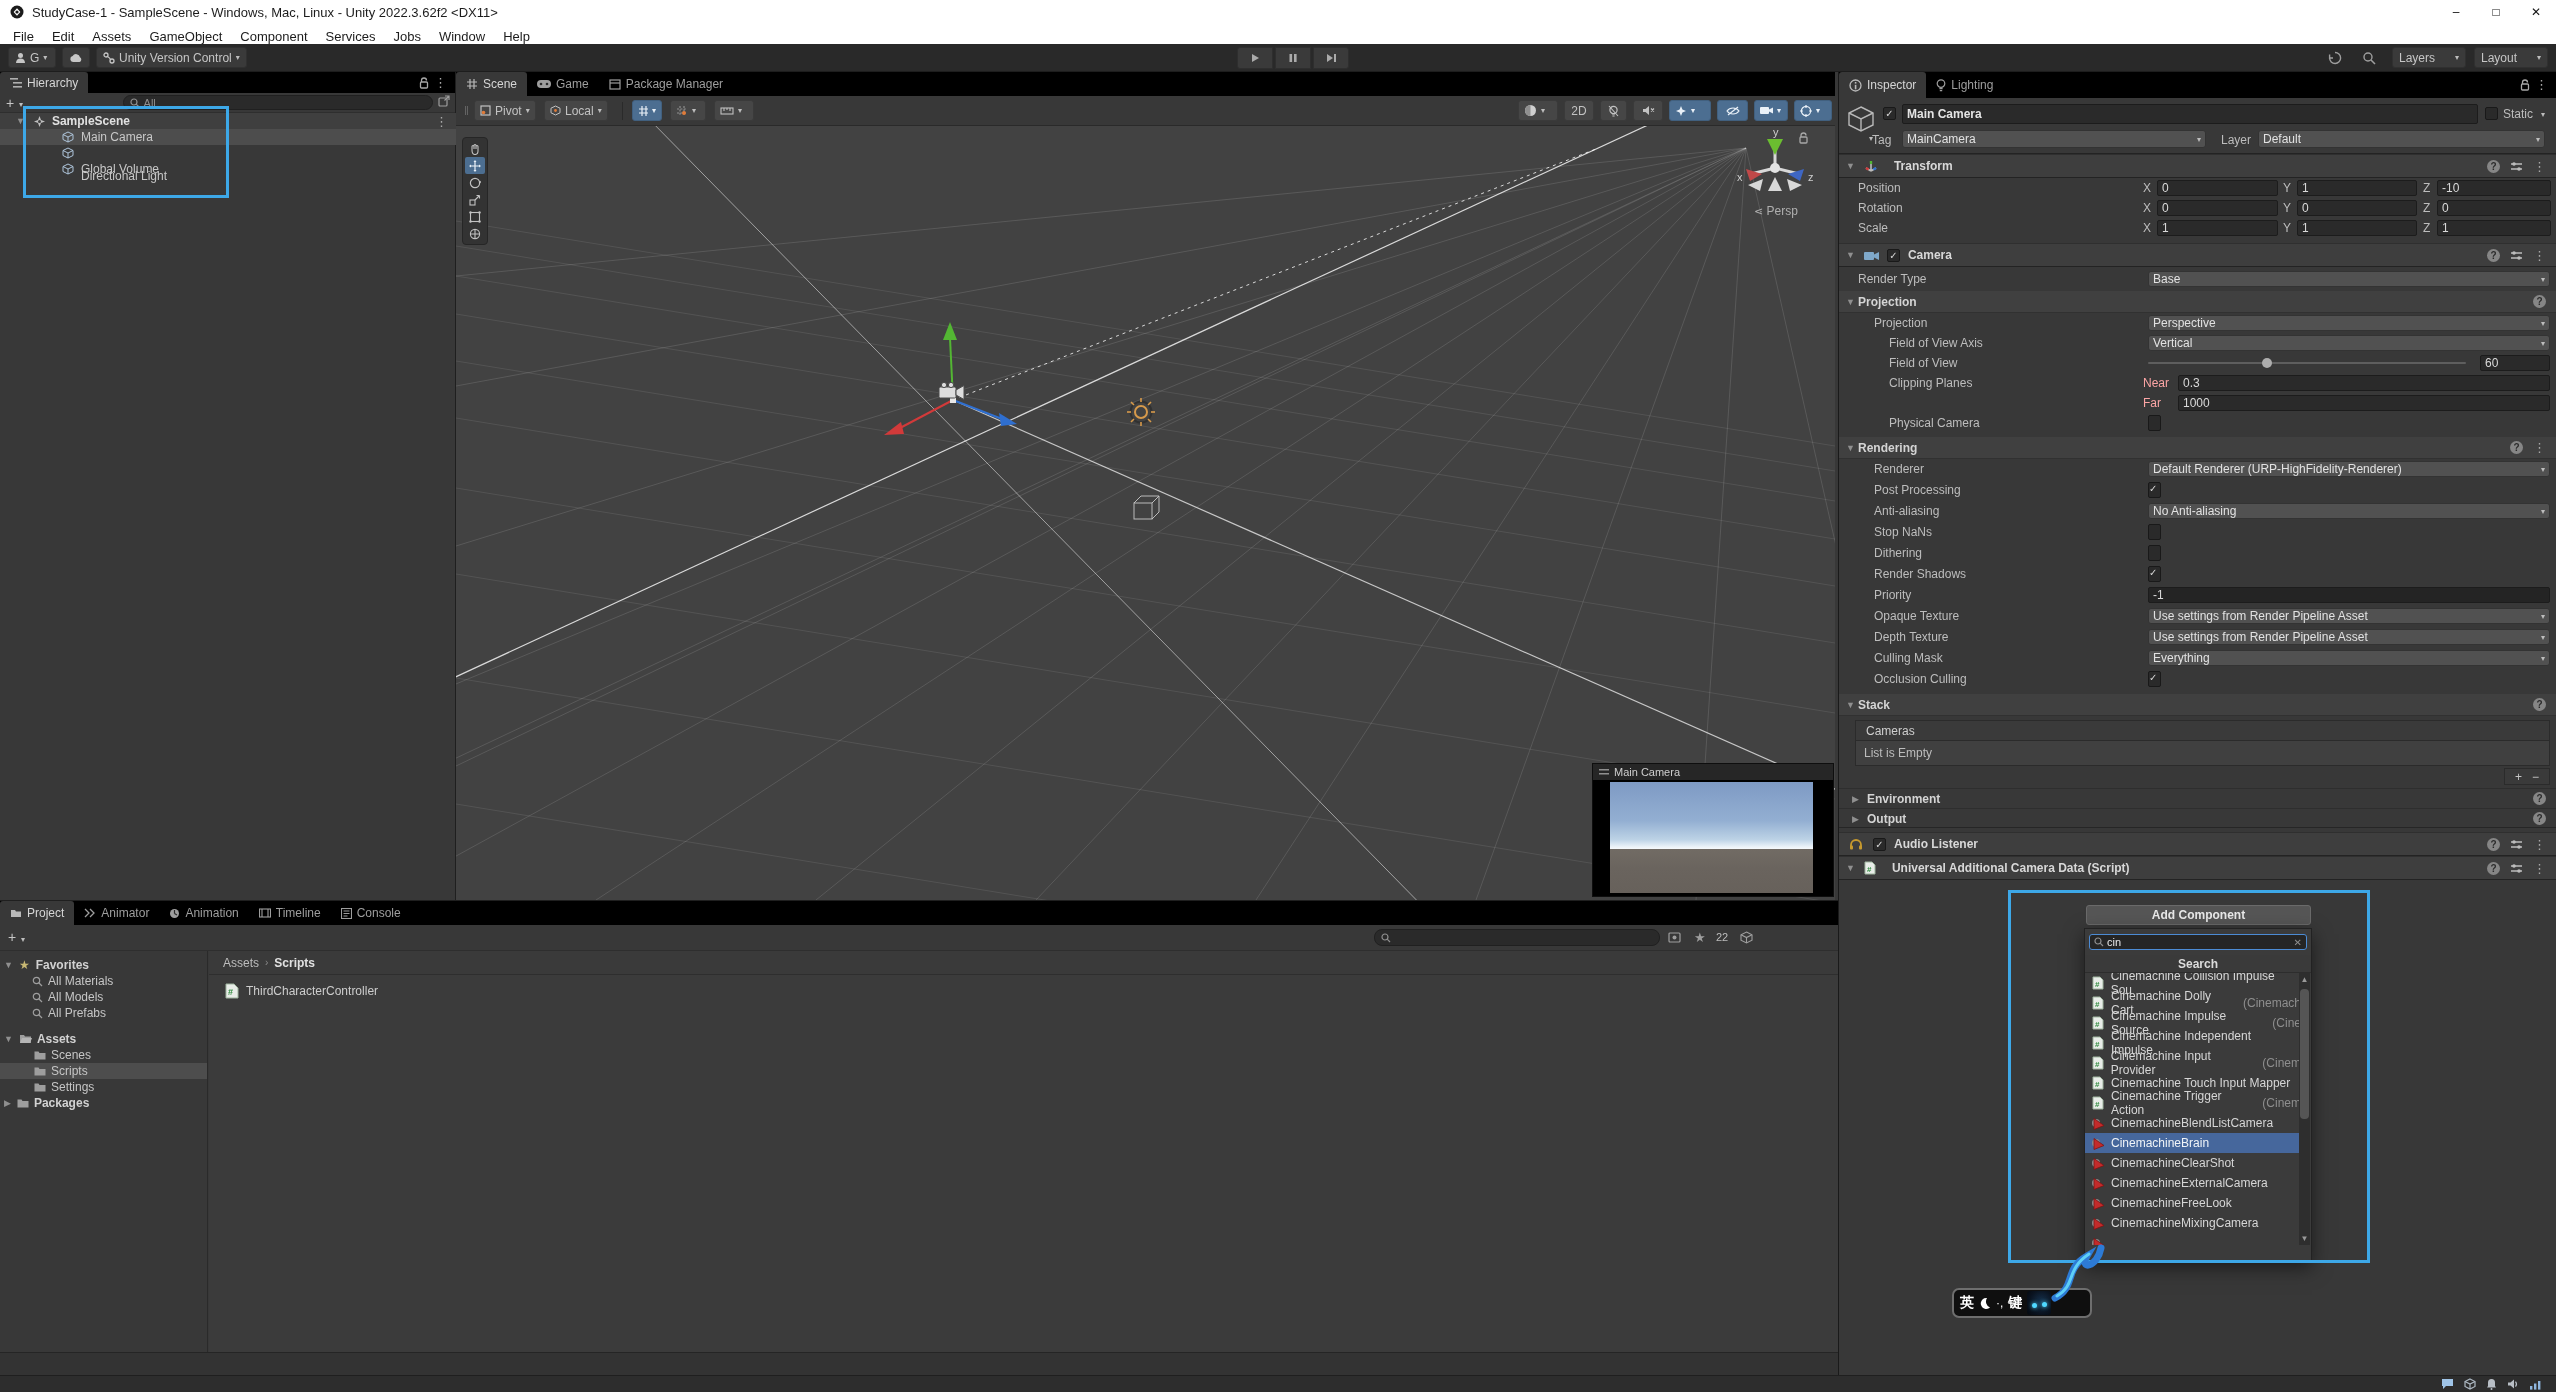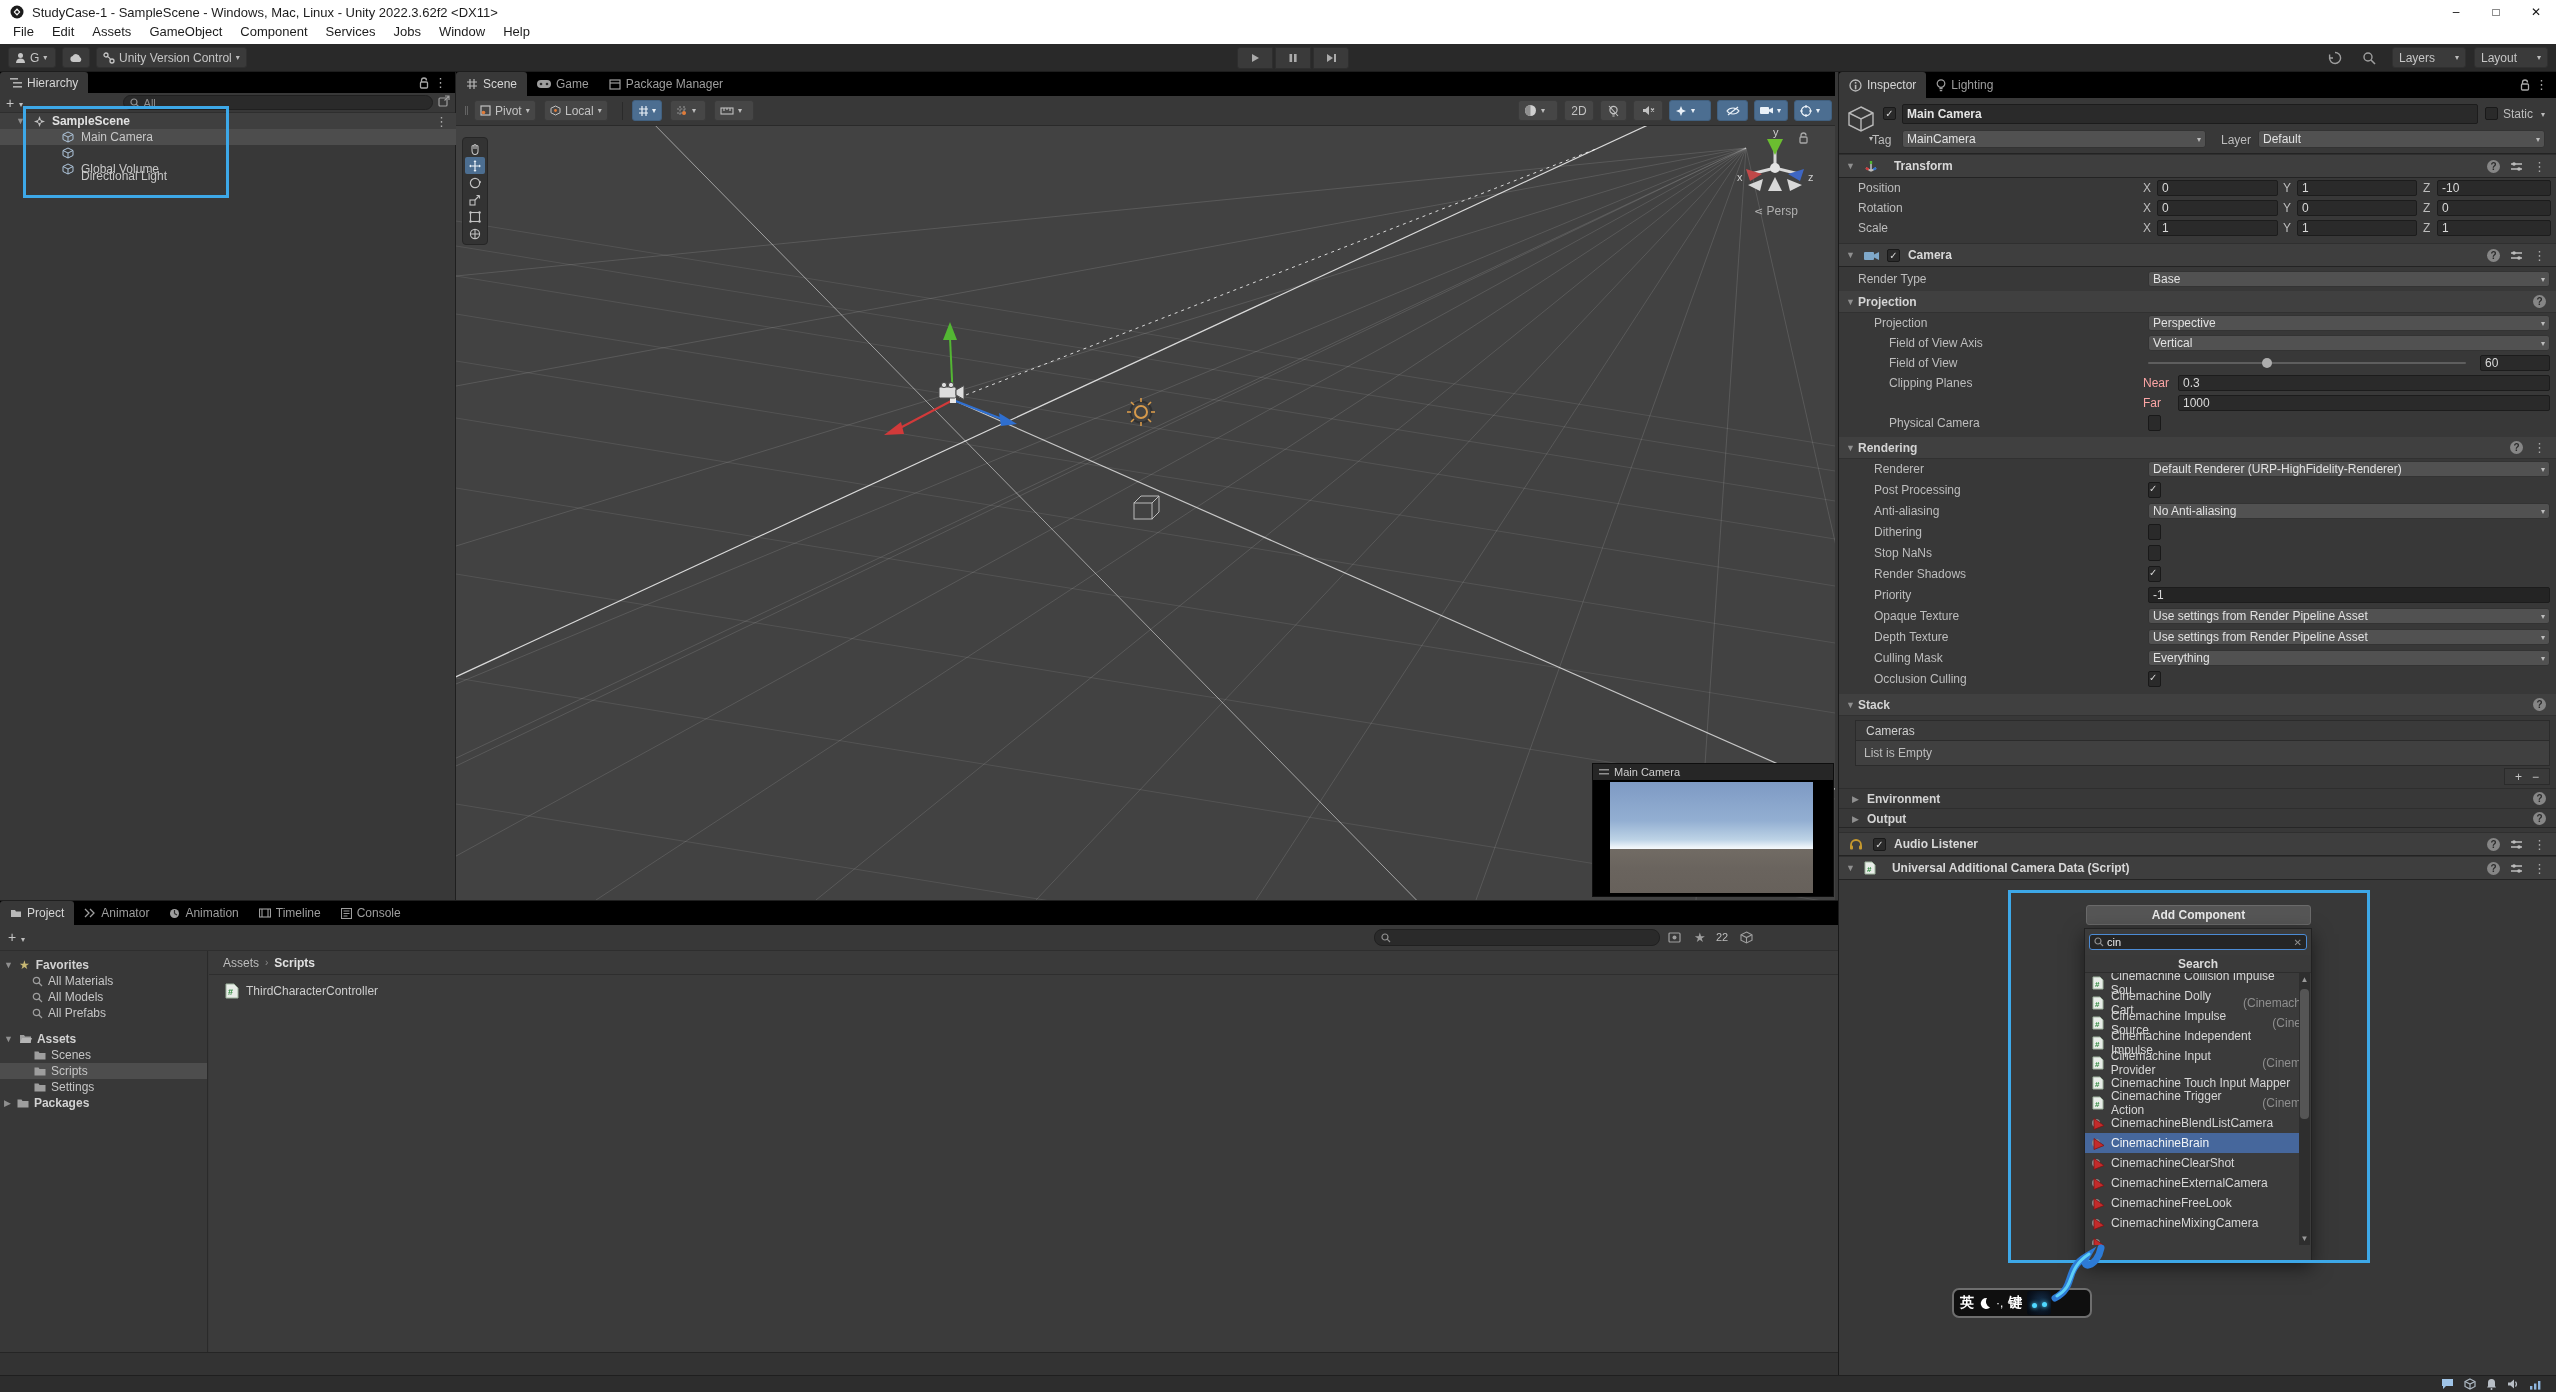--- a/index.html
+++ b/index.html
@@ -4,21 +4,21 @@
 <style>
   html,body{margin:0;padding:0;background:#1a1a1a;}
   *{box-sizing:border-box;font-family:"Liberation Sans","DejaVu Sans",sans-serif;}
   #root{position:relative;width:2556px;height:1392px;background:#383838;overflow:hidden;font-size:12px;color:#C8C8C8;}
   .abs{position:absolute;}
   svg{display:block;}
   
   #titlebar{left:0;top:0;width:2556px;height:24px;background:#FFFFFF;color:#1c1c1c;display:flex;align-items:center;}
   #titlebar .ttl{margin-left:10px;font-size:13px;color:#1c1c1c;}
   .wbtn{width:40px;height:24px;display:flex;align-items:center;justify-content:center;color:#111;font-size:12px;}
-  #menubar{left:0;top:24px;width:2556px;height:20px;background:#FFFFFF;display:flex;align-items:flex-start;padding-left:4px;}
+  #menubar{left:0;top:24px;width:2556px;height:20px;background:#FFFFFF;display:flex;align-items:flex-end;padding-left:4px;}
   .mitem{padding:0 9px;font-size:13px;color:#1c1c1c;}
   #toolbar{left:0;top:44px;width:2556px;height:28px;background:#292929;border-bottom:1px solid #1d1d1d;}
   .tbtn{position:absolute;top:3px;height:21px;background:#3A3A3A;border:1px solid #303030;border-radius:3px;display:flex;align-items:center;gap:4px;padding:0 6px;color:#C6C6C6;font-size:12px;}
   .playbtn{position:absolute;top:3px;width:36px;height:22px;background:#3A3A3A;border:1px solid #2e2e2e;display:flex;align-items:center;justify-content:center;color:#ABABAB;}
   .caret{font-size:8px;color:#BDBDBD;}
   
   .tabbar{background:#000000;display:flex;align-items:flex-start;}
   .tab{height:100%;display:flex;align-items:center;gap:5px;padding:0 10px;color:#9E9E9E;font-size:12px;}
   .tab.active{background:#383838;color:#D6D6D6;border-radius:3px 3px 0 0;}
   .kebab{color:#A8A8A8;font-size:13px;}
@@ -1013,30 +1013,30 @@
         <div class="prow k-control-dropdown k-ind-1" style="height:21px;">
           <span class="plabel">Anti-aliasing</span>
           <div class="dd vd v-dd">
               <span>No Anti-aliasing</span>
               <span class="caret">▾</span>
             </div>
 
         </div>
 
         <div class="prow k-control-uncheck k-ind-1" style="height:21px;">
-          <span class="plabel">Dithering</span>
+          <span class="plabel">Stop NaNs</span>
 
           <span class="cb vd v-check">
               <span class="ckm">✓</span>
             </span>
 
         </div>
 
         <div class="prow k-control-uncheck k-ind-1" style="height:21px;">
-          <span class="plabel">Stop NaNs</span>
+          <span class="plabel">Dithering</span>
 
           <span class="cb vd v-check">
               <span class="ckm">✓</span>
             </span>
 
         </div>
 
         <div class="prow k-control-check k-ind-1" style="height:21px;">
           <span class="plabel">Render Shadows</span>
 

